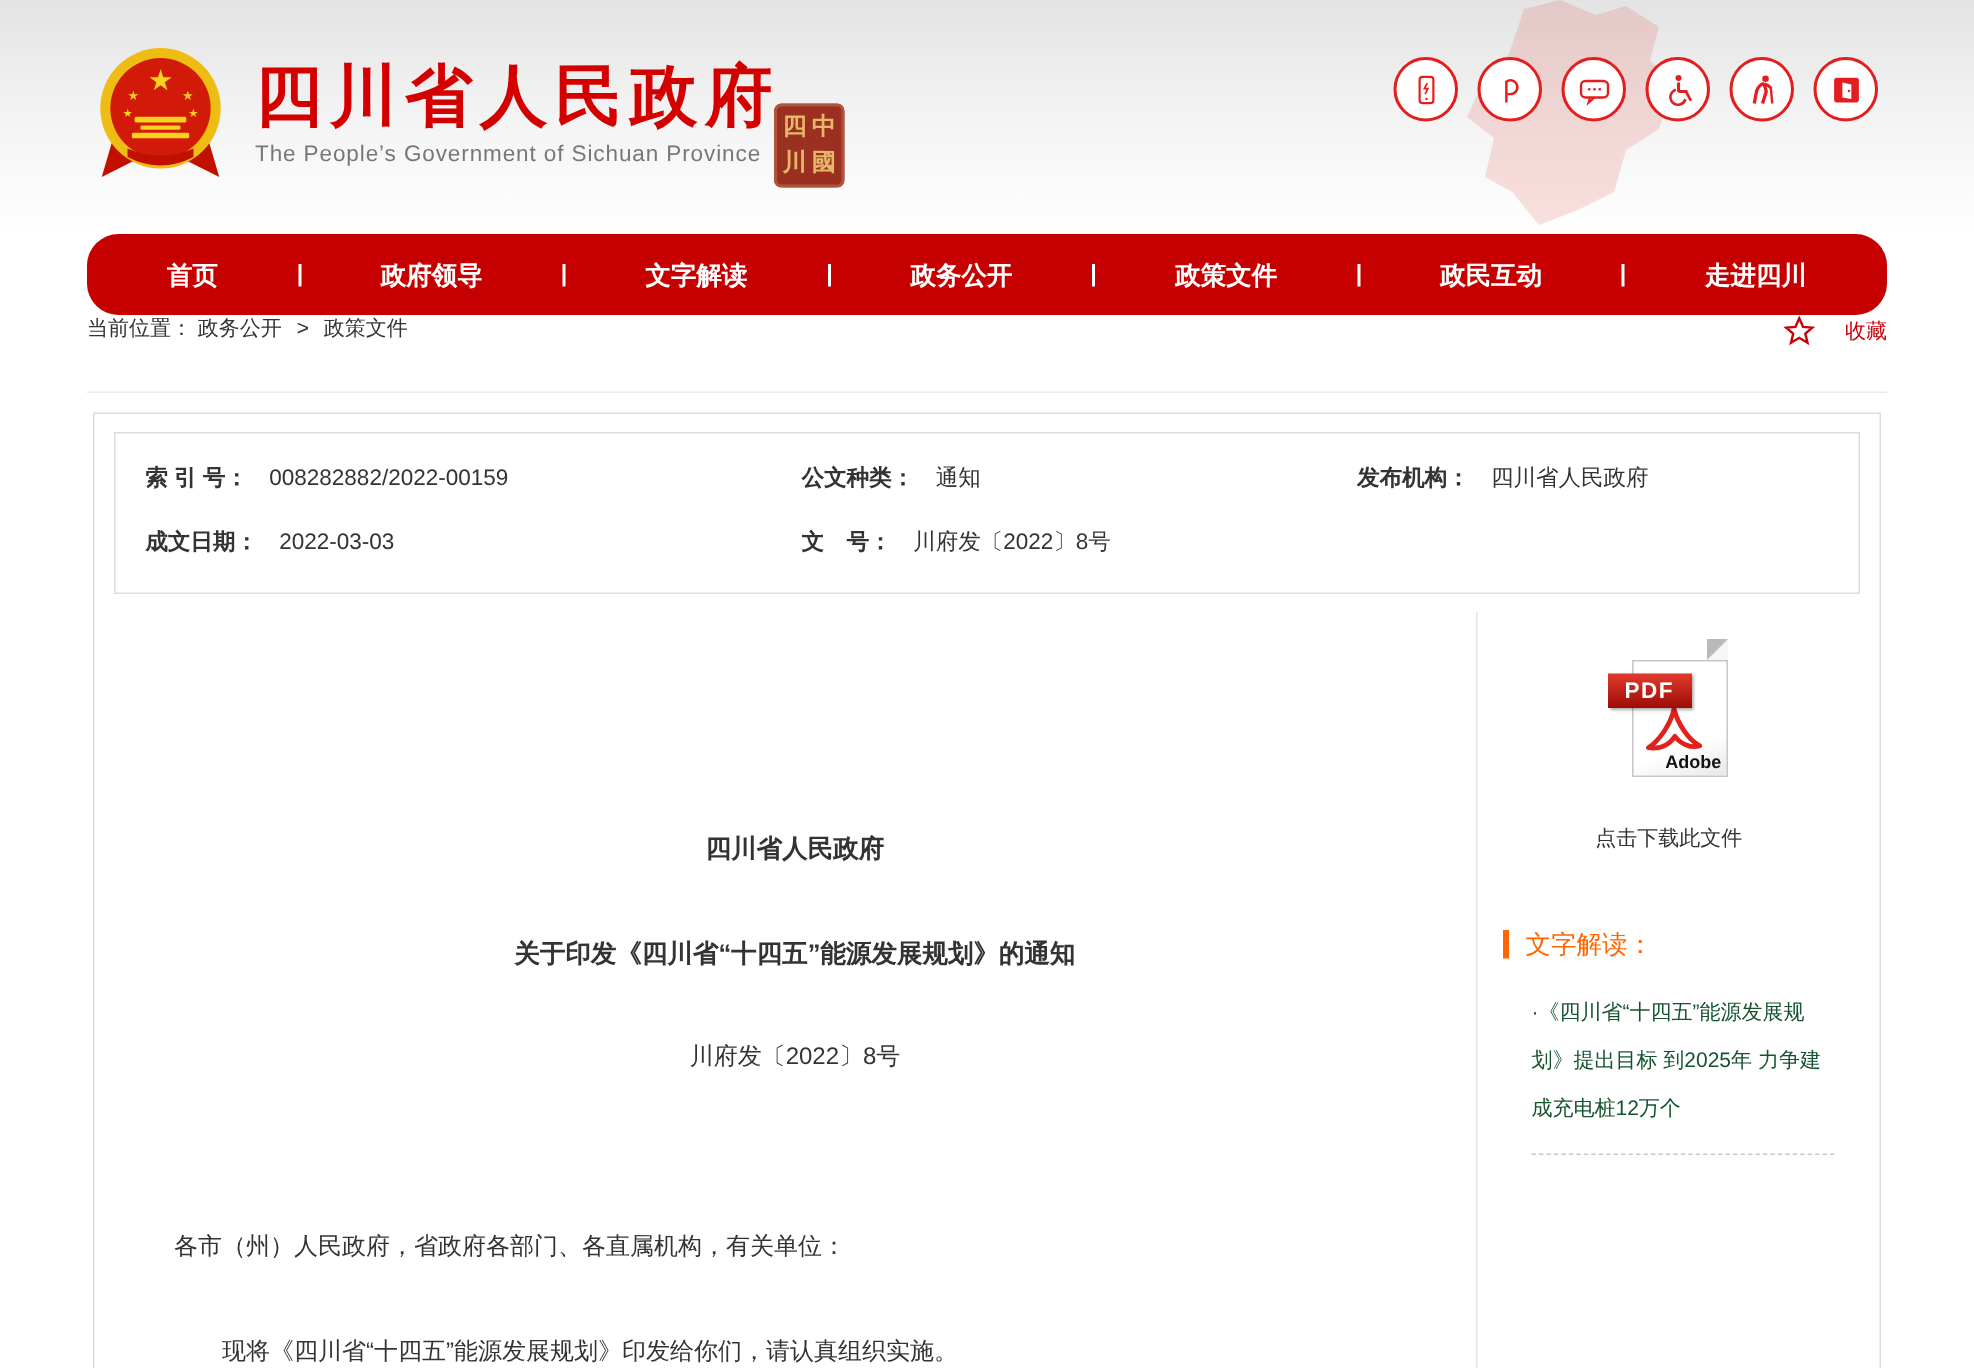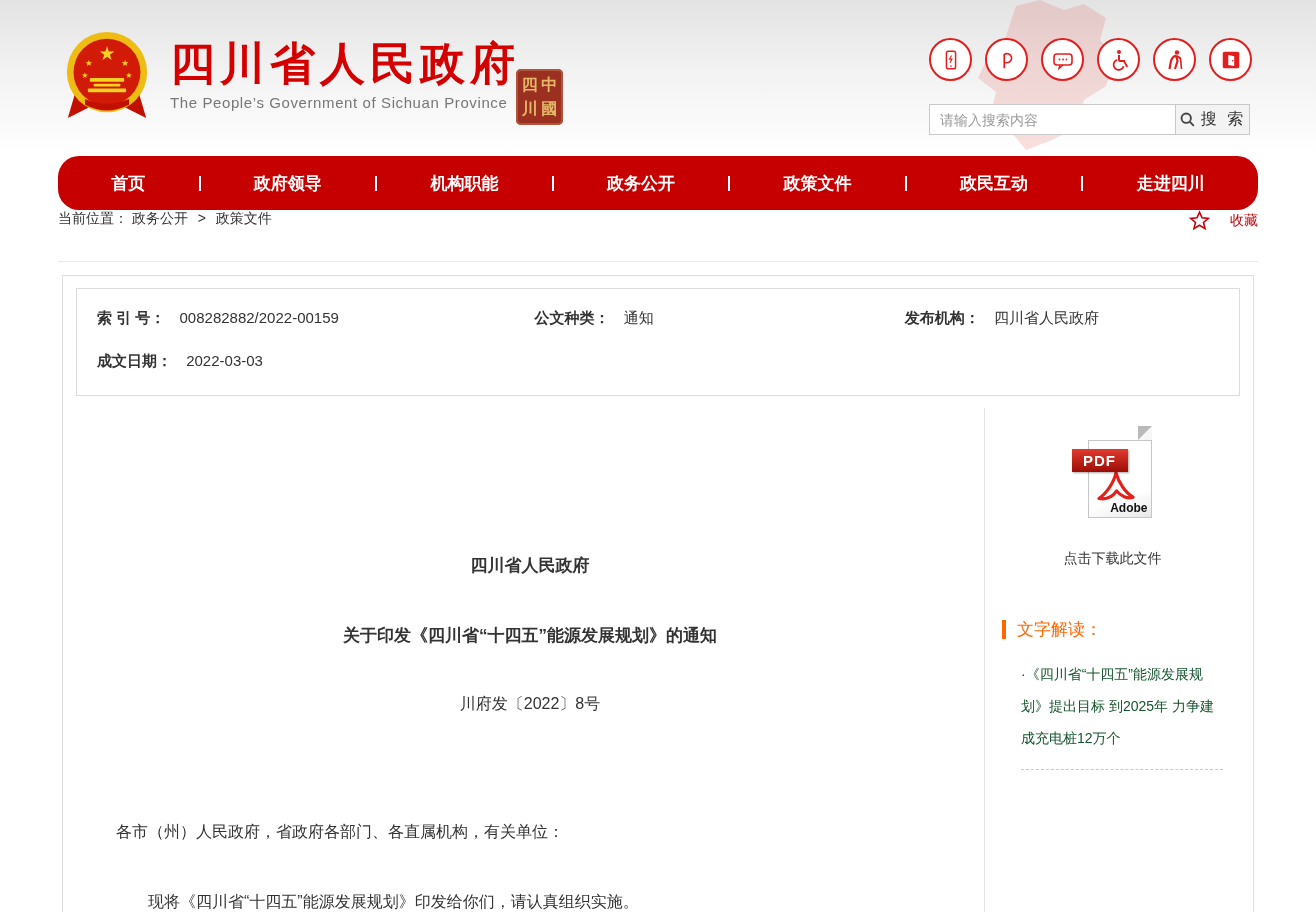--- a/index.html
+++ b/index.html
@@ -162,38 +162,28 @@
     </div>
     <div class="qicon">
       <svg width="22" height="22" viewBox="0 0 24 24">
         <rect x="3" y="3" width="18" height="18" rx="2" fill="#e41e1e"></rect>
         <path d="M9 6.5 L15.5 8 V18.5 L9 17.5 Z" fill="#fff"></path>
         <circle cx="13.8" cy="12.8" r=".9" fill="#e41e1e"></circle>
       </svg>
     </div>
   </div>
 
-  <div class="search-bar">
-    <input type="text" placeholder="请输入搜索内容" style="">
-    <button class="search-btn">
-      <svg width="17" height="17" viewBox="0 0 20 20" fill="none" stroke="#444" stroke-width="2.2">
-        <circle cx="8.5" cy="8.5" r="5.5"></circle>
-        <path d="M12.8 12.8 L17.5 17.5"></path>
-      </svg>
-      <span>搜 索</span>
-    </button>
-  </div>
 </div>
 
 <div class="nav">
   <div class="nav-item">首页</div>
   <div class="nav-sep"></div>
   <div class="nav-item">政府领导</div>
   <div class="nav-sep"></div>
-  <div class="nav-item">机构职能</div>
+  <div class="nav-item">文字解读</div>
   <div class="nav-sep"></div>
   <div class="nav-item">政务公开</div>
   <div class="nav-sep"></div>
   <div class="nav-item">政策文件</div>
   <div class="nav-sep"></div>
   <div class="nav-item">政民互动</div>
   <div class="nav-sep"></div>
   <div class="nav-item">走进四川</div>
 </div>
 
@@ -223,20 +213,24 @@
       <span class="meta-label">公文种类：</span>
       <span class="meta-value">通知</span>
     </div>
     <div>
       <span class="meta-label">发布机构：</span>
       <span class="meta-value">四川省人民政府</span>
     </div>
     <div>
       <span class="meta-label">成文日期：</span>
       <span class="meta-value">2022-03-03</span>
+    </div>
+    <div>
+      <span class="meta-label">文　号：</span>
+      <span class="meta-value">川府发〔2022〕8号</span>
     </div>
     <div></div>
   </div>
 
   <div class="content-row">
 
     <div class="doc">
       <div class="doc-title1">四川省人民政府</div>
       <div class="doc-title2">关于印发《四川省“十四五”能源发展规划》的通知</div>
       <div class="doc-number">川府发〔2022〕8号</div>

